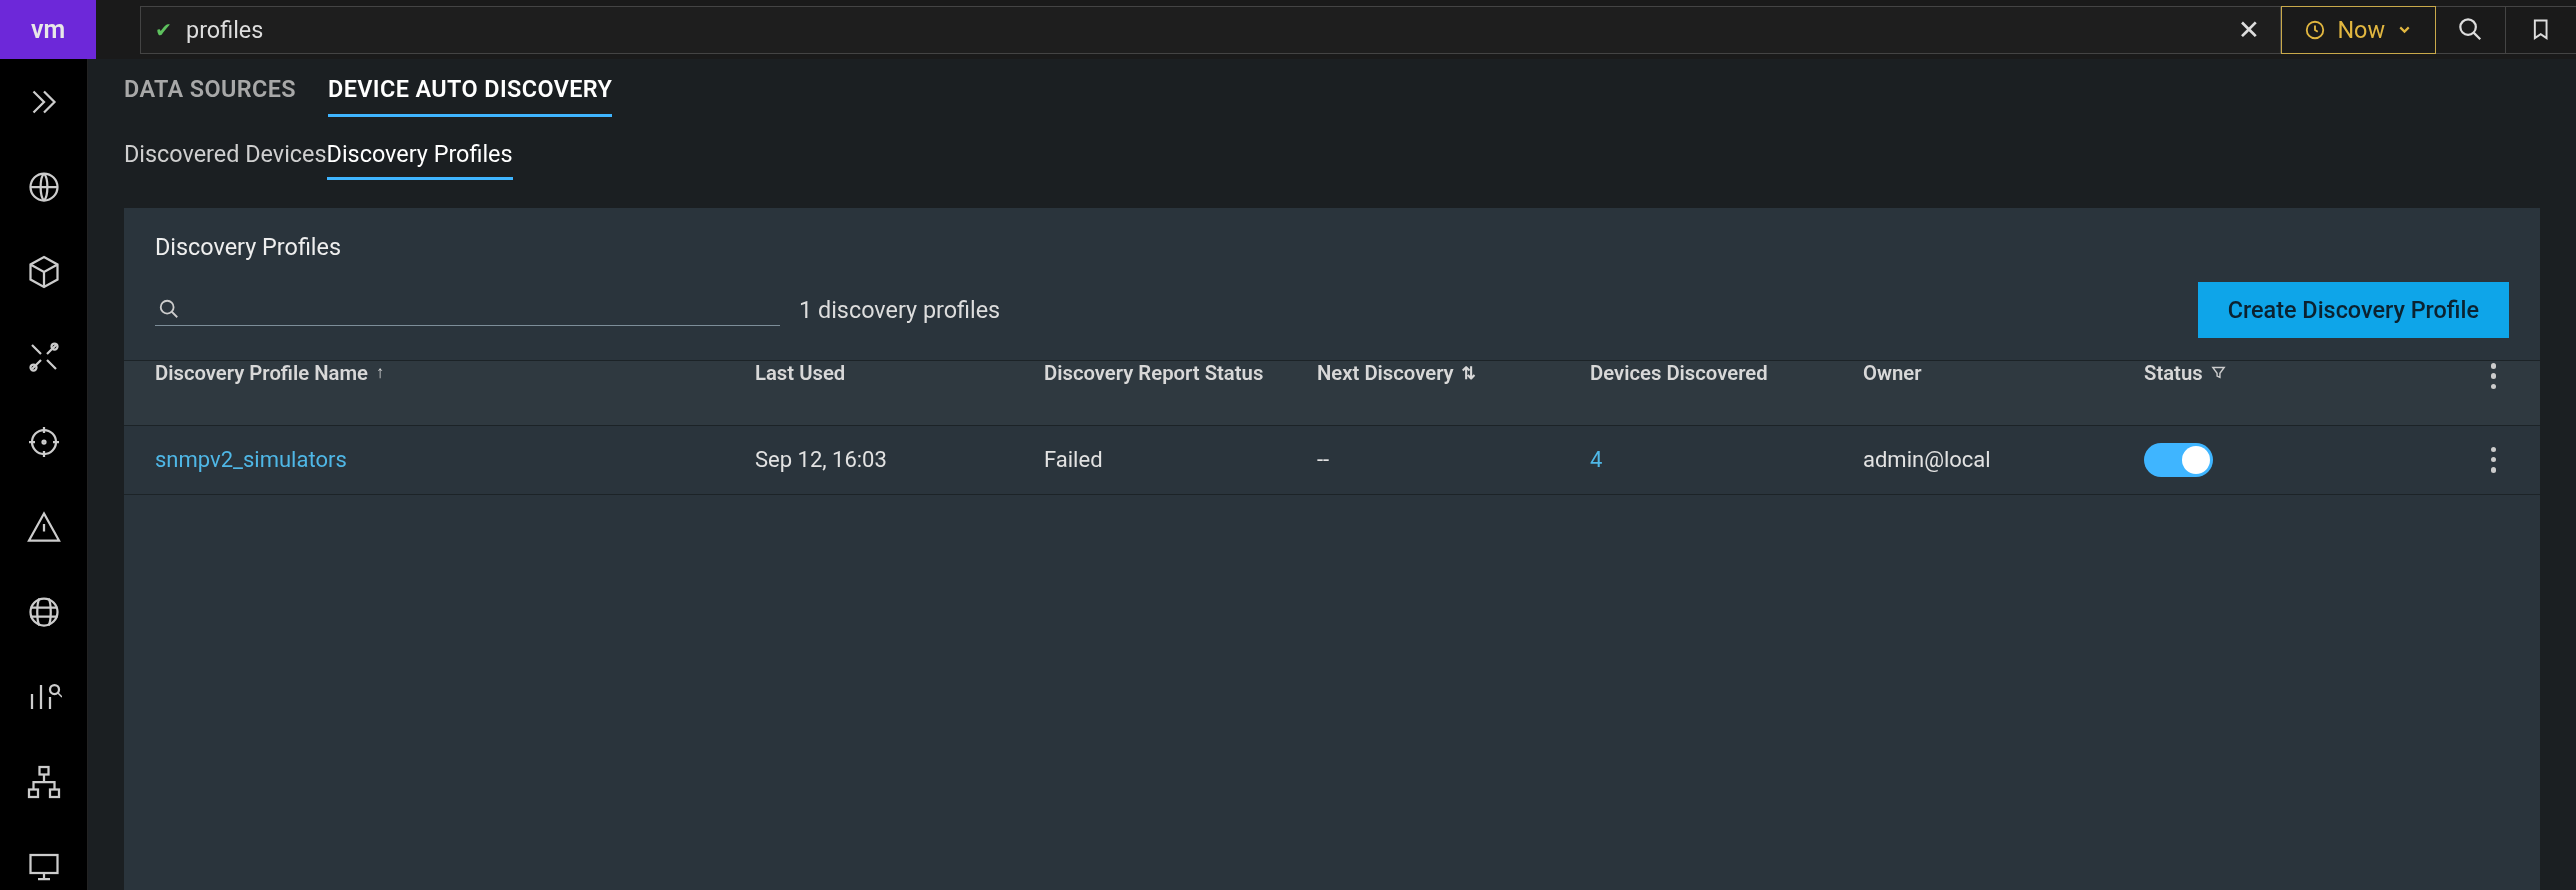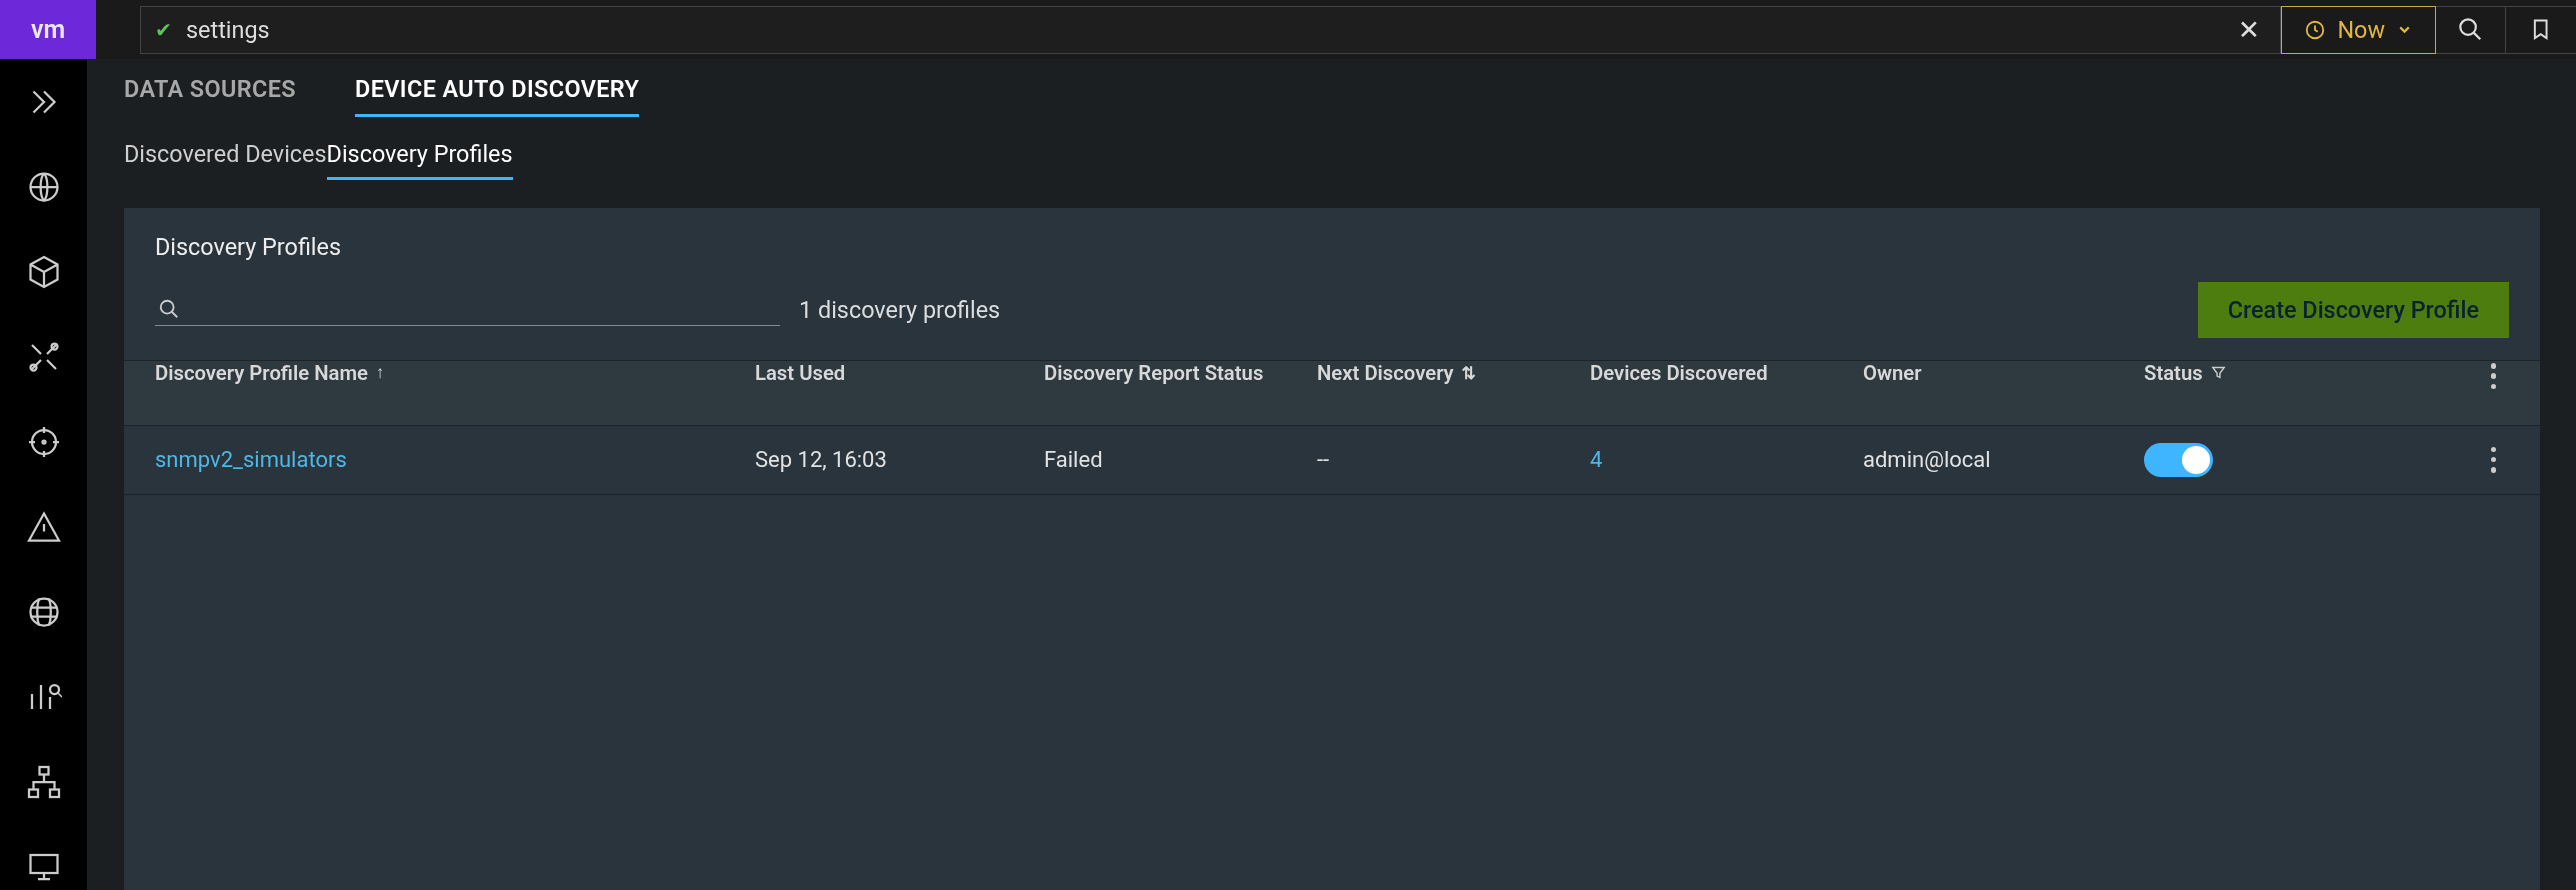--- a/index.html
+++ b/index.html
@@ -78,21 +78,21 @@
 
   
   .main {
     flex: 1;
     background: #1b1f22;
     padding: 15.6px 36px 0 36px;
     display:flex; flex-direction:column;
   }
 
   .tabs-l1 {
-    display:flex; gap: 59px;
+    display:flex; gap: 32px;
     font-size: 23.4px; font-weight: 600; letter-spacing: 0.4px;
   }
   .tabs-l1 .tab { color: #a8a8a8; padding-bottom: 11px; cursor:pointer; }
   .tabs-l1 .tab.active { color: #fff; border-bottom: 3.9px solid #3fb5ff; }
 
   .tabs-l2 {
     margin-top: 23.4px;
     display:flex; 
     font-size: 23.4px;
   }
@@ -124,21 +124,21 @@
     padding: 4.7px 3.1px;
   }
   .search-box input {
     flex:1; background:transparent; border:none; outline:none;
     color:#ddd; font-size:23.4px;
   }
   .search-box svg { width:22px; height:22px; stroke:#ccc; fill:none; stroke-width:2; }
   .count { font-size: 23.4px; color:#ddd; }
   .spacer { flex:1; }
   .create-btn {
-    background: #4d7c0f;
+    background: #0ea5e9;
     color: #0b2230;
     font-size: 23.4px;
     padding: 14px 30px;
     cursor: pointer;
     font-weight: 500;
   }
 
   
   .thead {
     display:flex;
@@ -187,21 +187,21 @@
   .sort-arrow { font-size: 17px; }
 </style>
 </head>
 <body>
 
 <div class="topbar">
   <div class="logo-box">vm</div>
 
   <div class="search-bar">
     <span class="check">✔</span>
-    <span class="query">settings</span>
+    <span class="query">profiles</span>
     <span class="clear">✕</span>
   </div>
 
   <div class="now-pill">
     <svg width="22" height="22" viewBox="0 0 24 24" fill="none" stroke="#e2b740" stroke-width="2">
         <circle cx="12" cy="12" r="9"></circle>
         <path d="M12 7v5l3 2"></path>
       </svg>
     <span>Now</span>
     <svg width="17" height="17" viewBox="0 0 24 24" fill="none" stroke="#e2b740" stroke-width="3">

